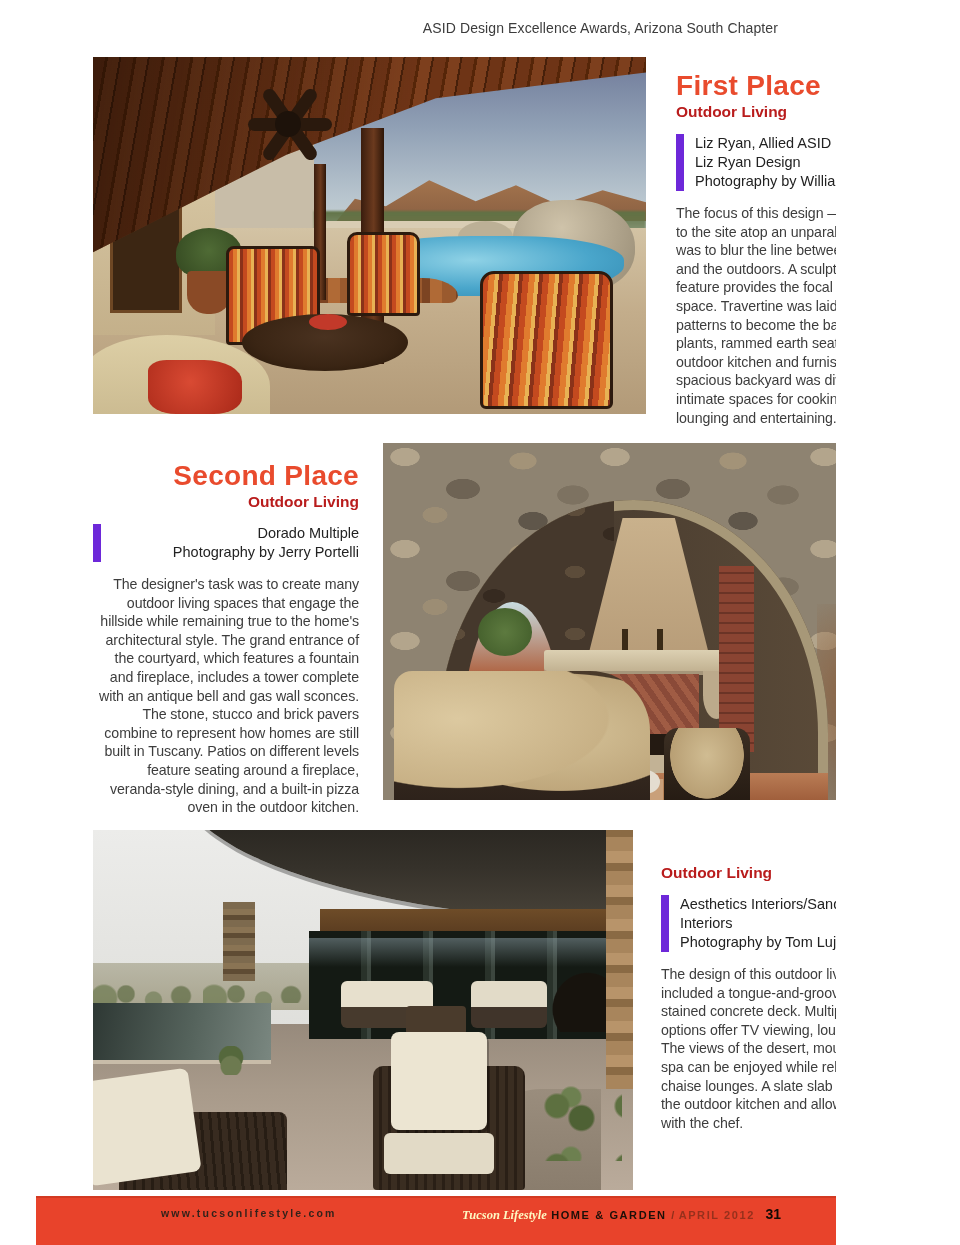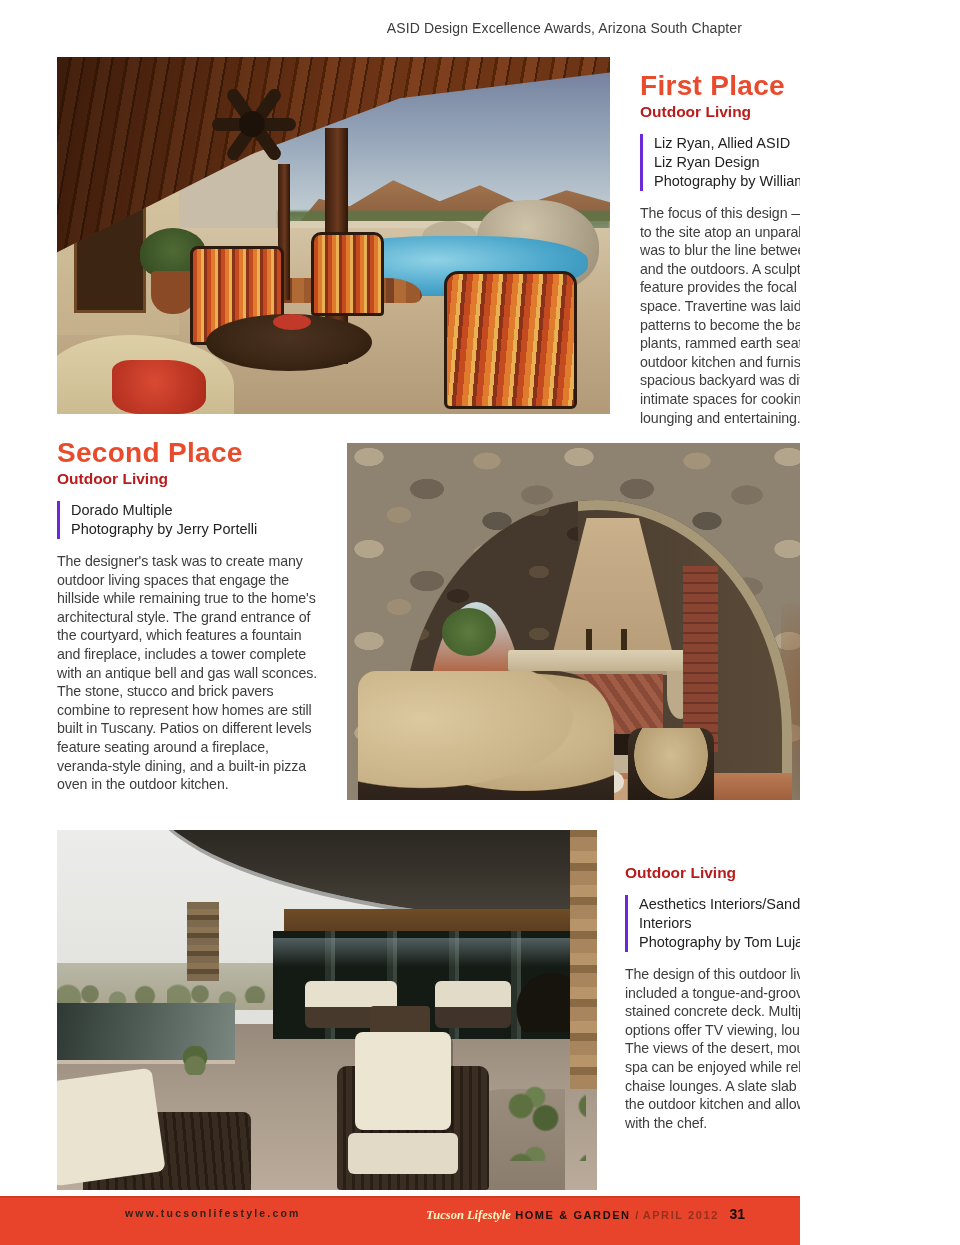--- a/index.html
+++ b/index.html
@@ -1,32 +1,32 @@
 <!DOCTYPE html>
 <html><head>
 <meta charset="utf-8">
 <style>
   html,body{margin:0;padding:0;background:#ffffff;}
   #page{position:relative;width:800px;height:1245px;background:#ffffff;overflow:hidden;
-        font-family:"Liberation Sans",sans-serif;}
+        font-family:"Liberation Sans",sans-serif;margin-left:36px;}
 
   
   .page-header{position:absolute;top:20px;right:58px;font-size:14px;color:#3c3c3c;letter-spacing:.1px;}
 
   
   .award-col{position:absolute;}
   .award-title{font-family:Liberation Sans, sans-serif;font-weight:800;
                font-size:28px;line-height:30px;color:#e94b2d;letter-spacing:.3px;}
   .award-sub{font-size:15.5px;line-height:18px;font-weight:bold;color:#b91c1c;margin-top:2px;}
-  .credits{margin-top:13px;border-left:3px solid #6d28d9;padding-left:11px;
+  .credits{margin-top:13px;border-left:8px solid #6d28d9;padding-left:11px;
            font-size:14.5px;line-height:19px;color:#222222;}
   .body-text{margin-top:13px;font-size:14.2px;line-height:18.6px;color:#3d3d3d;letter-spacing:-.1px;}
 
   #col-first{left:640px;top:71px;width:252px;}
-  #col-second{left:57px;top:438px;width:266px;}
+  #col-second{left:57px;top:461px;width:266px;text-align:right;}
   #col-third{left:625px;top:862px;width:282px;}
 
   
   .photo{position:absolute;overflow:hidden;background:#c8bda8;}
   .photo *{position:absolute;}
 
   #photo1{left:57px;top:57px;width:553px;height:357px;}
   .p1-sky{right:0;top:0;width:60%;height:56%;
      background:linear-gradient(180deg,#6f7a99 0%,#90a0b5 35%,#b8c5ce 70%,#d6dcd8 100%);}
   .p1-mountains{right:0;top:32%;width:56%;height:14%;background:linear-gradient(180deg,#a8784f,#8a5f42);

